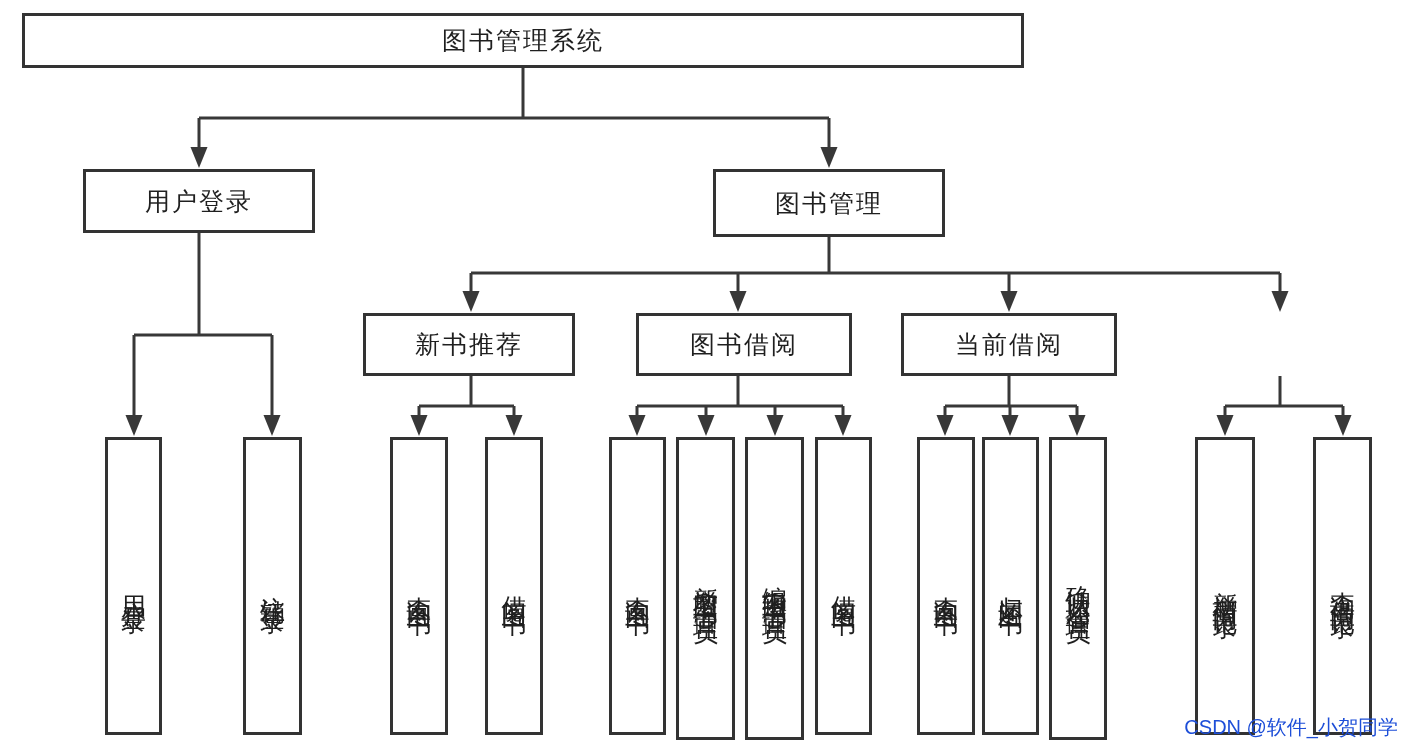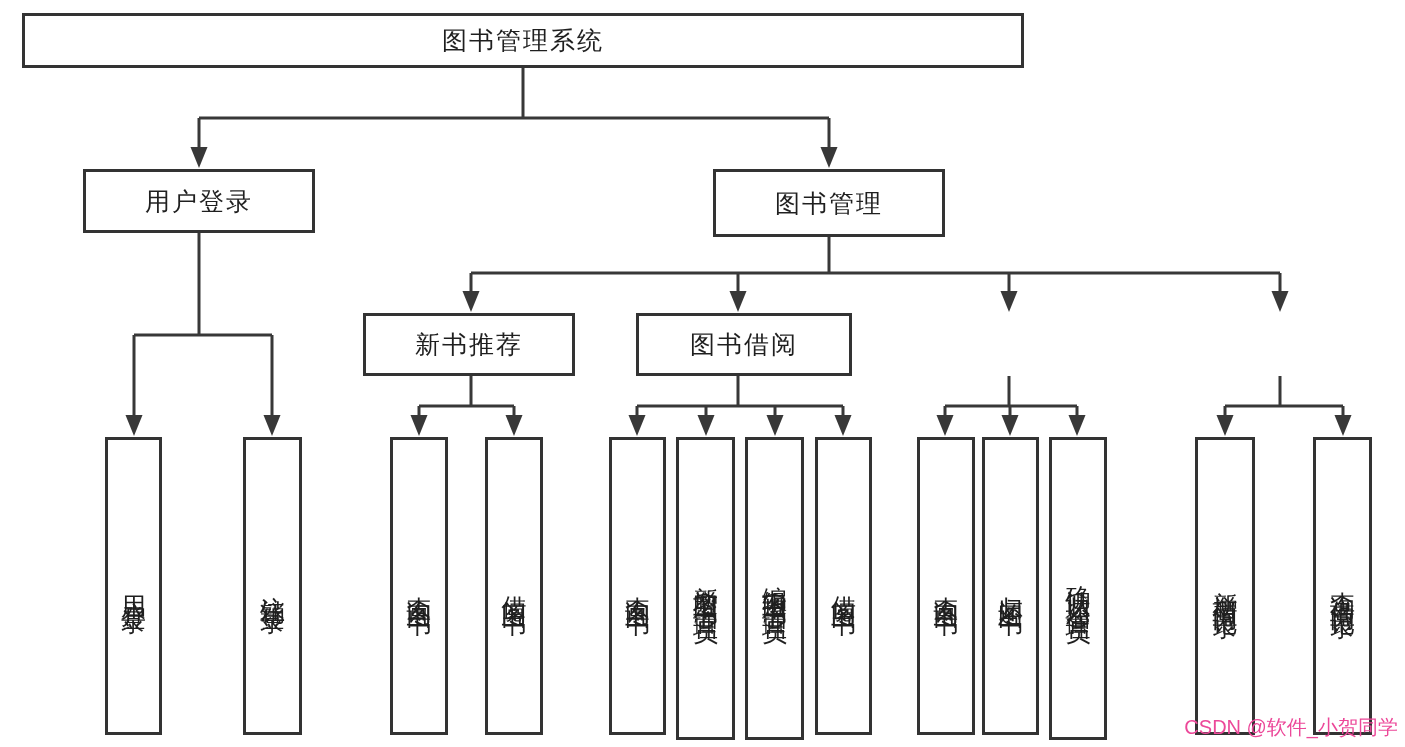--- a/index.html
+++ b/index.html
@@ -44,21 +44,21 @@
     letter-spacing: 5px;
     line-height: 1;
   }
   .watermark {
     position: absolute;
     left: 1183px;
     top: 714px;
     width: 215px;
     z-index: 3;
     font-size: 20px;
-    color: #ec4899;
+    color: #1d4ed8;
     white-space: nowrap;
     text-align: right;
   }
 </style>
 </head>
 <body>
 
 <div class="canvas">
 
   <svg class="connectors" width="1405" height="747" viewBox="0 0 1405 747">
@@ -101,20 +101,21 @@
     </g>
   </svg>
 
   <div class="node h-node" style="left:22px; top:13px; width:1002px; height:55px;">图书管理系统</div>
 
   <div class="node h-node" style="left:83px; top:169px; width:232px; height:64px;">用户登录</div>
   <div class="node h-node" style="left:713px; top:169px; width:232px; height:68px;">图书管理</div>
 
   <div class="node h-node" style="left:363px; top:313px; width:212px; height:63px;">新书推荐</div>
   <div class="node h-node" style="left:610px; top:313px; width:216px; height:63px;margin-left:26px;">图书借阅</div>
+  <div class="node h-node" style="left:901px; top:313px; width:216px; height:63px;">当前借阅</div>
 
   <div class="node v-node" style="left:105px; top:437px; width:57px; height:298px;">用户登录</div>
   <div class="node v-node" style="left:243px; top:437px; width:59px; height:298px;">注销登录</div>
 
   <div class="node v-node" style="left:390px; top:437px; width:58px; height:298px;">查询图书</div>
   <div class="node v-node" style="left:485px; top:437px; width:58px; height:298px;">借阅图书</div>
 
   <div class="node v-node" style="left:609px; top:437px; width:57px; height:298px;">查询图书</div>
   <div class="node v-node" style="left:676px; top:437px; width:59px; height:303px;">新增图书（管理员）</div>
   <div class="node v-node" style="left:745px; top:437px; width:59px; height:303px;">编辑图书（管理员）</div>

